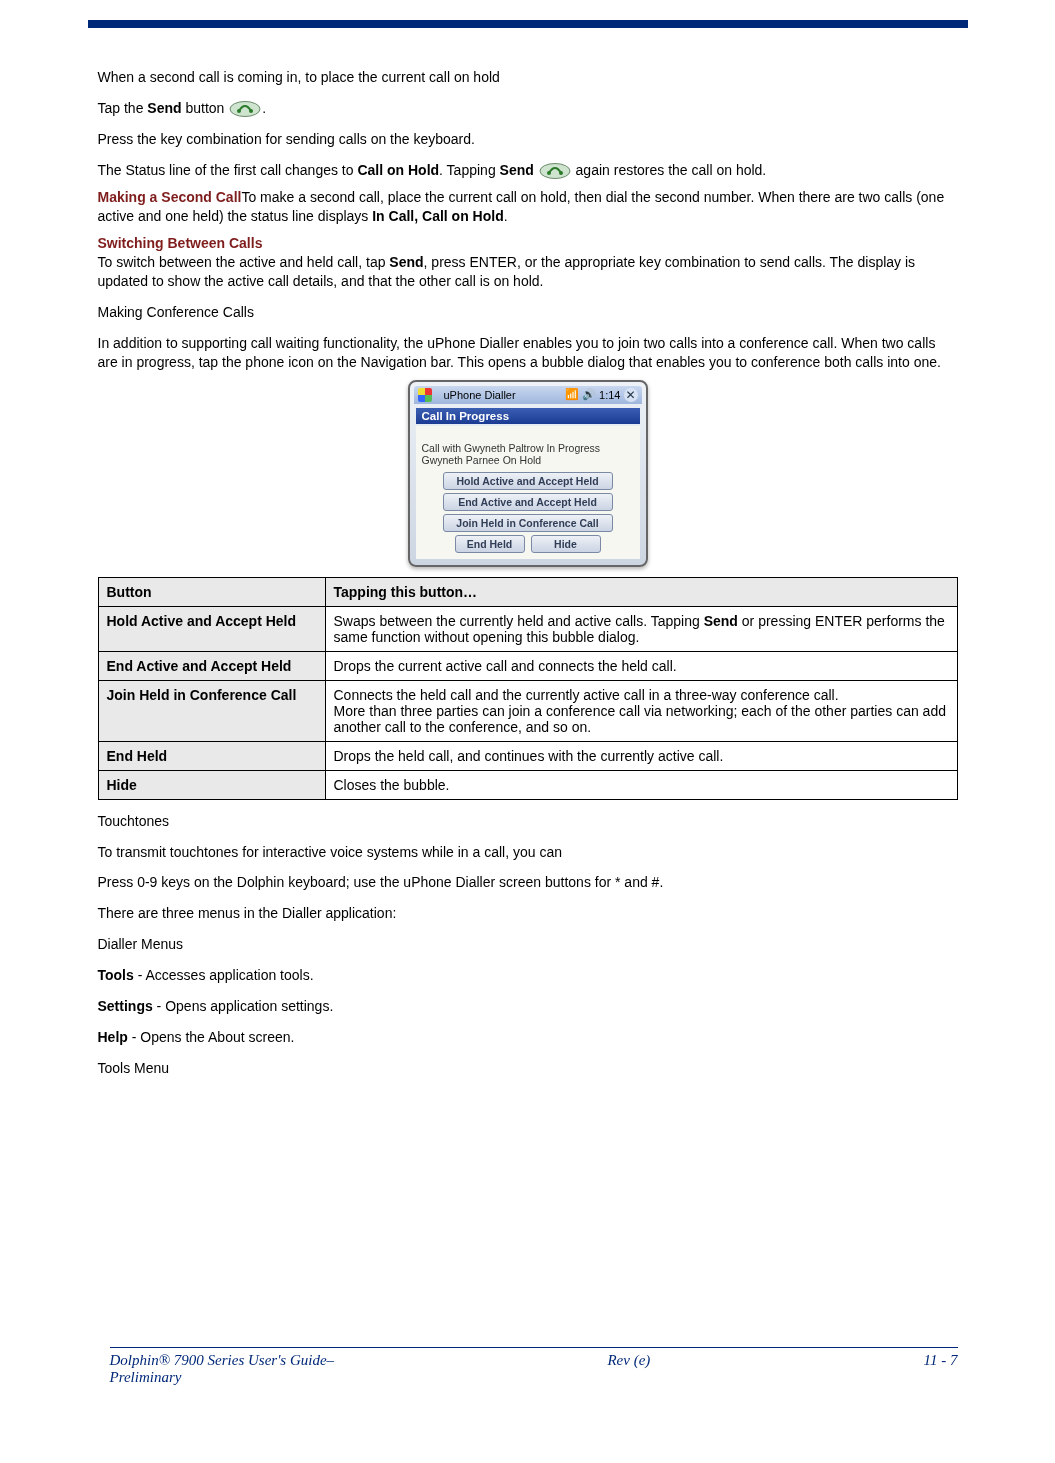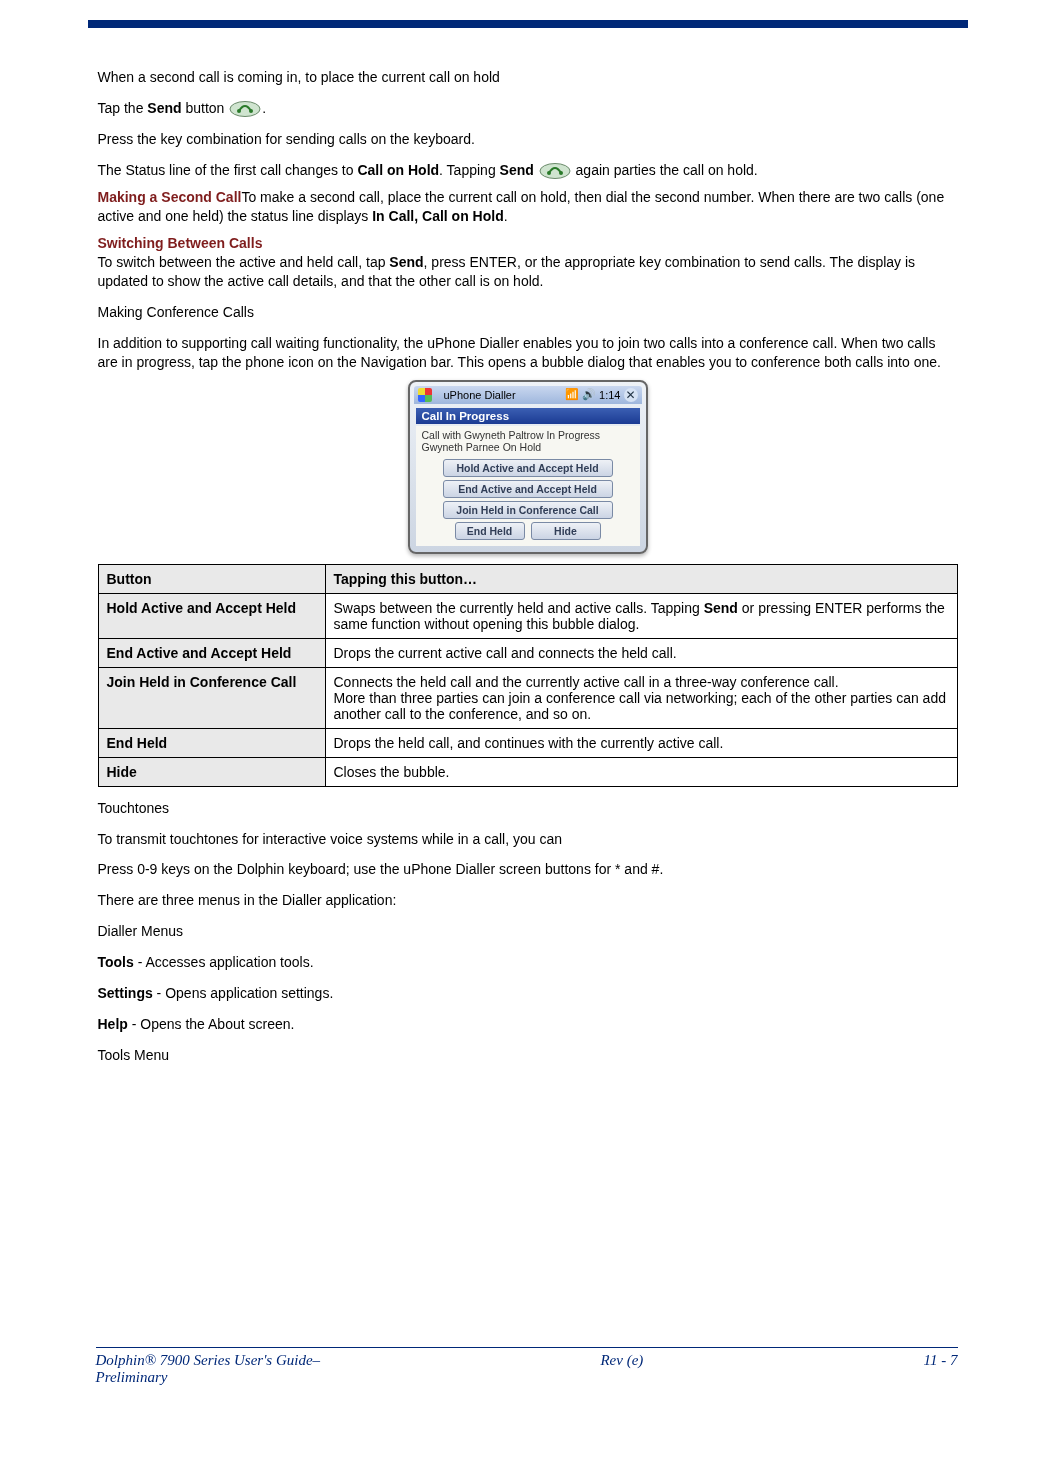--- a/index.html
+++ b/index.html
@@ -71,21 +71,21 @@
   .pda-banner {
     background: linear-gradient(#3b5fb3,#1b3b93);
     color: #fff;
     font-weight: bold;
     padding: 2px 6px;
     margin: 4px 2px 2px 2px;
     font-size: 11.5px;
   }
   .pda-status {
     background: #f7f7f2;
-    padding: 3px 6px 6px 6px;
+    padding: 16px 6px 6px 6px;
     margin: 0 2px;
     font-size: 10.5px;
     color: #333;
     line-height: 1.15;
   }
   .pda-buttons {
     background: #f7f7f2;
     padding: 0 2px 6px 2px;
     margin: 0 2px 2px 2px;
     display: flex;
@@ -125,21 +125,21 @@
     font-weight: bold;
   }
   table.buttons td.label {
     background: #e9e9e9;
     font-weight: bold;
     width: 210px;
   }
   .footer {
     position: absolute;
     bottom: 14px;
-    left: 28px;
+    left: 42px;
     right: 30px;
     border-top: 1px solid #002878;
     padding-top: 4px;
     display: flex;
     justify-content: space-between;
     font-style: italic;
     color: #002878;
     font-family: "Times New Roman", serif;
     font-size: 15px;
   }
@@ -164,21 +164,21 @@
   <p>Press the key combination for sending calls on the keyboard.</p>
 
   <p>
     <span>The Status line of the first call changes to </span><span class="b">Call on Hold</span><span>. Tapping </span><span class="b">Send</span>
     <span class="send-icon"><svg width="34" height="18">
           <ellipse cx="17" cy="9" rx="15" ry="7.5" fill="#cfe4cf" stroke="#6a8a6a"></ellipse>
           <path d="M11 11 q3 -5 6 -5 q3 0 6 5" stroke="#2a7a2a" stroke-width="2" fill="none"></path>
           <circle cx="11" cy="11" r="2" fill="#2a7a2a"></circle>
           <circle cx="23" cy="11" r="2" fill="#2a7a2a"></circle>
         </svg></span>
-    <span> again parties the call on hold.</span>
+    <span> again restores the call on hold.</span>
   </p>
 
   <p style="margin-top:2px;">
     <span class="b navy">Making a Second Call</span><span>To make a second call, place the current call on hold, then dial the second number. When there are two calls (one active and one held) the status line displays </span><span class="b">In Call, Call on Hold</span><span>.</span>
   </p>
 
   <p style="margin-top:2px;">
     <span class="b navy">Switching Between Calls</span><br>
     <span>To switch between the active and held call, tap </span><span class="b">Send</span><span>, press ENTER, or the appropriate key combination to send calls. The display is updated to show the active call details, and that the other call is on hold.</span>
   </p>

